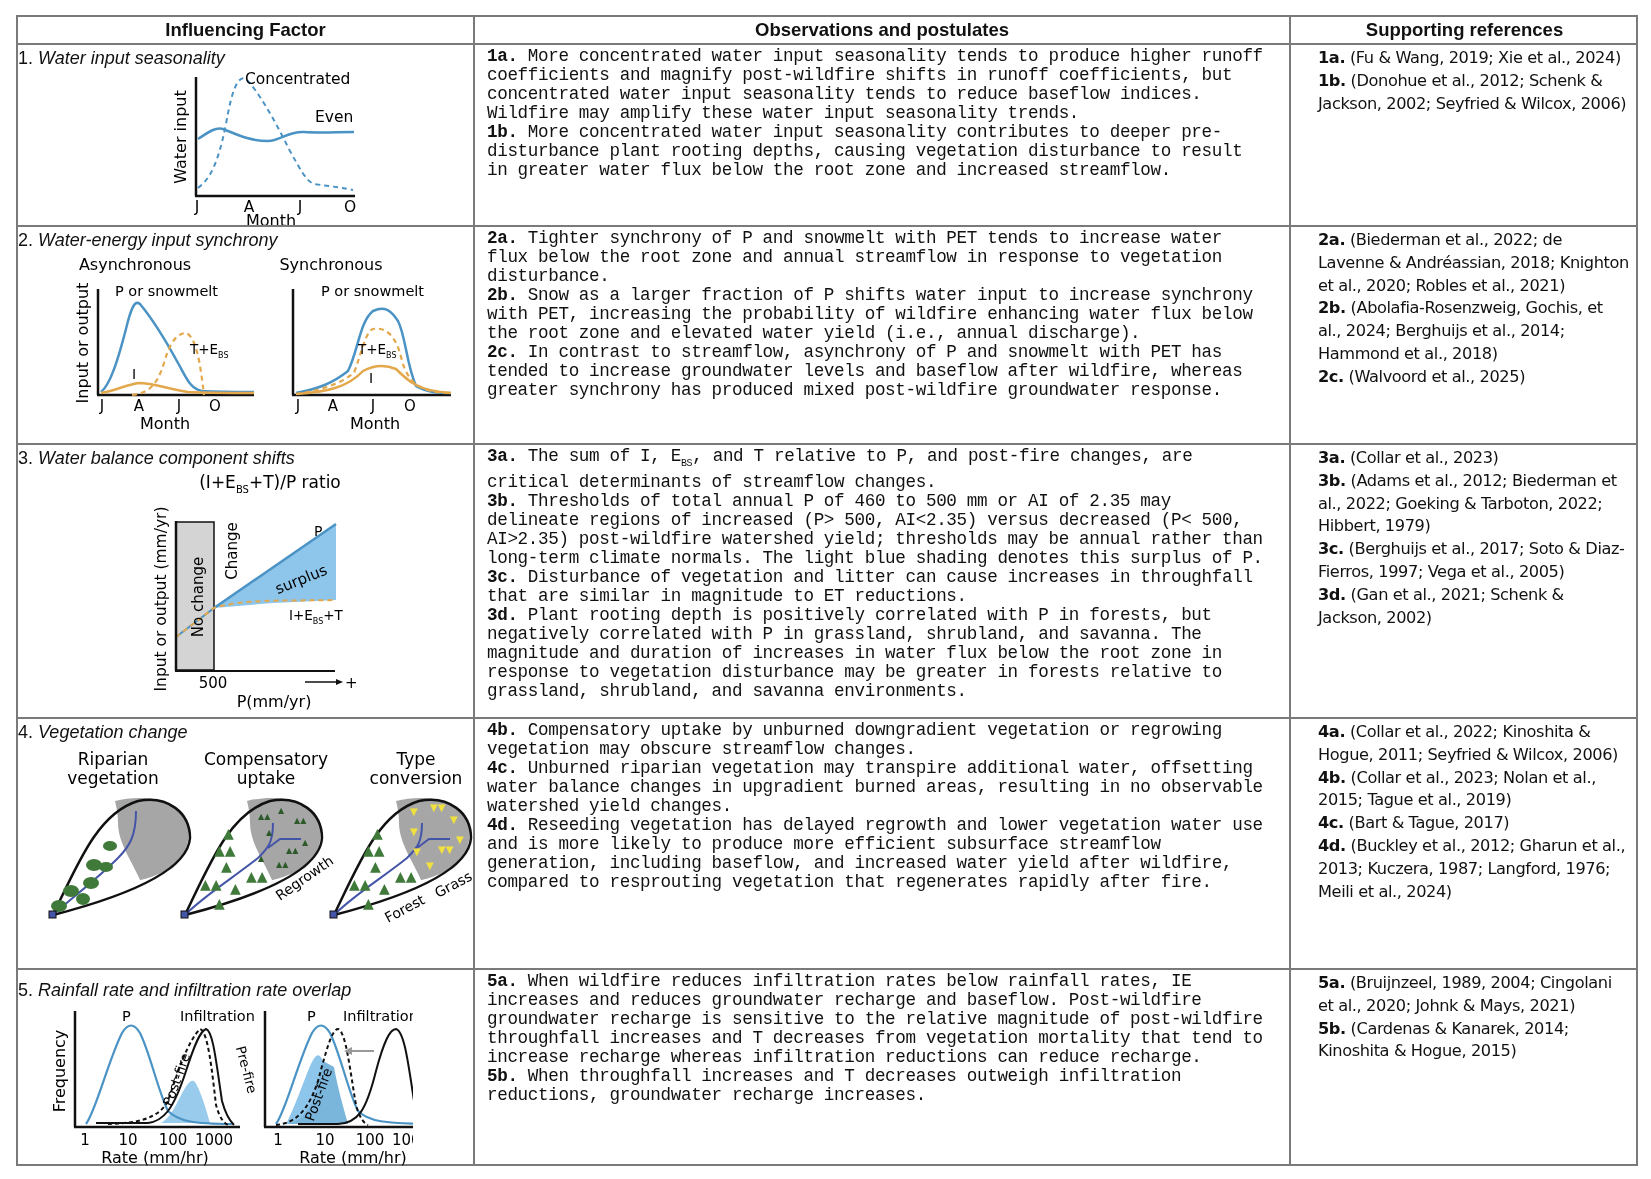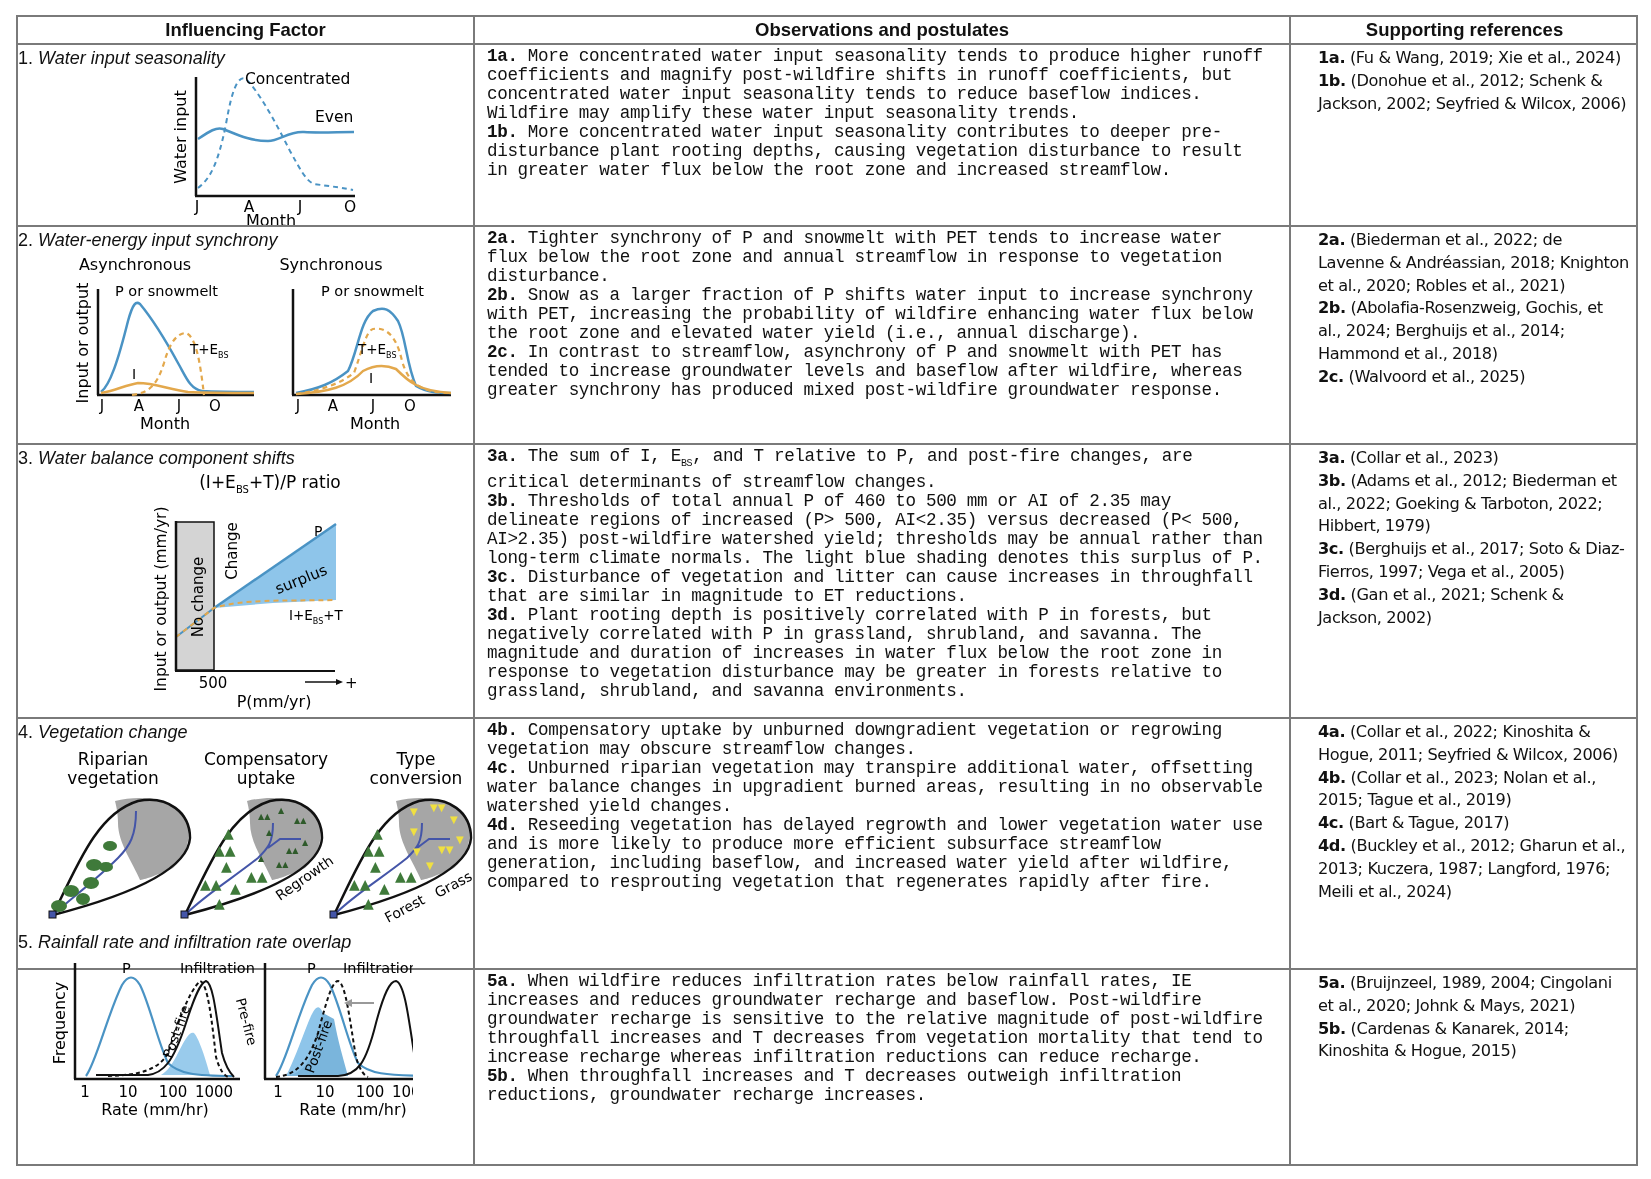--- a/index.html
+++ b/index.html
@@ -235,21 +235,21 @@
     <p><span class="tag">4c.</span><span> Unburned riparian vegetation may transpire additional water, offsetting water balance changes in upgradient burned areas, resulting in no observable watershed yield changes.</span></p>
     <p><span class="tag">4d.</span><span> Reseeding vegetation has delayed regrowth and lower vegetation water use and is more likely to produce more efficient subsurface streamflow generation, including baseflow, and increased water yield after wildfire, compared to resprouting vegetation that regenerates rapidly after fire.</span></p>
   </div>
   <div class="cell refs" style="left:1273px;top:702px;width:347px;height:249px">
     <p><span class="tag">4a.</span><span> (Collar et al., 2022; Kinoshita &amp; Hogue, 2011; Seyfried &amp; Wilcox, 2006)</span></p>
     <p><span class="tag">4b.</span><span> (Collar et al., 2023; Nolan et al., 2015; Tague et al., 2019)</span></p>
     <p><span class="tag">4c.</span><span> (Bart &amp; Tague, 2017)</span></p>
     <p><span class="tag">4d.</span><span> (Buckley et al., 2012; Gharun et al., 2013; Kuczera, 1987; Langford, 1976; Meili et al., 2024)</span></p>
   </div>
 
-  <div class="cell" style="left:0;top:912px;width:395px;height:194px">
+  <div class="cell" style="left:0;top:960px;width:395px;height:194px">
     <div class="factor-title"><span>5.</span> <i>Rainfall rate and infiltration rate overlap</i></div>
     <svg width="455" height="170" viewBox="0 0 455 170">
 
       <path d="M143,122 C150,118 155,110 160,100 C168,84 172,78 176,80 C180,84 186,100 192,122 Z" fill="#8ec5ea" opacity="0.9"></path>
       <line x1="57" y1="10" x2="57" y2="126" stroke="#111" stroke-width="2.5"></line>
       <line x1="56" y1="126" x2="222" y2="126" stroke="#111" stroke-width="2.5"></line>
       <path d="M68,123 C78,110 90,60 104,32 C110,22 116,22 122,32 C132,52 140,90 150,110 C160,120 175,123 215,123" fill="none" stroke="#4a93c4" stroke-width="2.2"></path>
       <path d="M78,122 L130,122 C145,120 155,110 168,70 C176,45 182,30 188,28 C195,30 198,60 204,100 C208,115 212,120 216,124" fill="none" stroke="#111" stroke-width="2"></path>
       <path d="M90,123 C120,122 140,118 150,100 C160,70 170,40 182,28 C190,30 194,70 198,104 C202,118 206,122 210,124" fill="none" stroke="#111" stroke-width="2" stroke-dasharray="4,3"></path>
       <text x="104" y="20" font-size="14.5">P</text>

